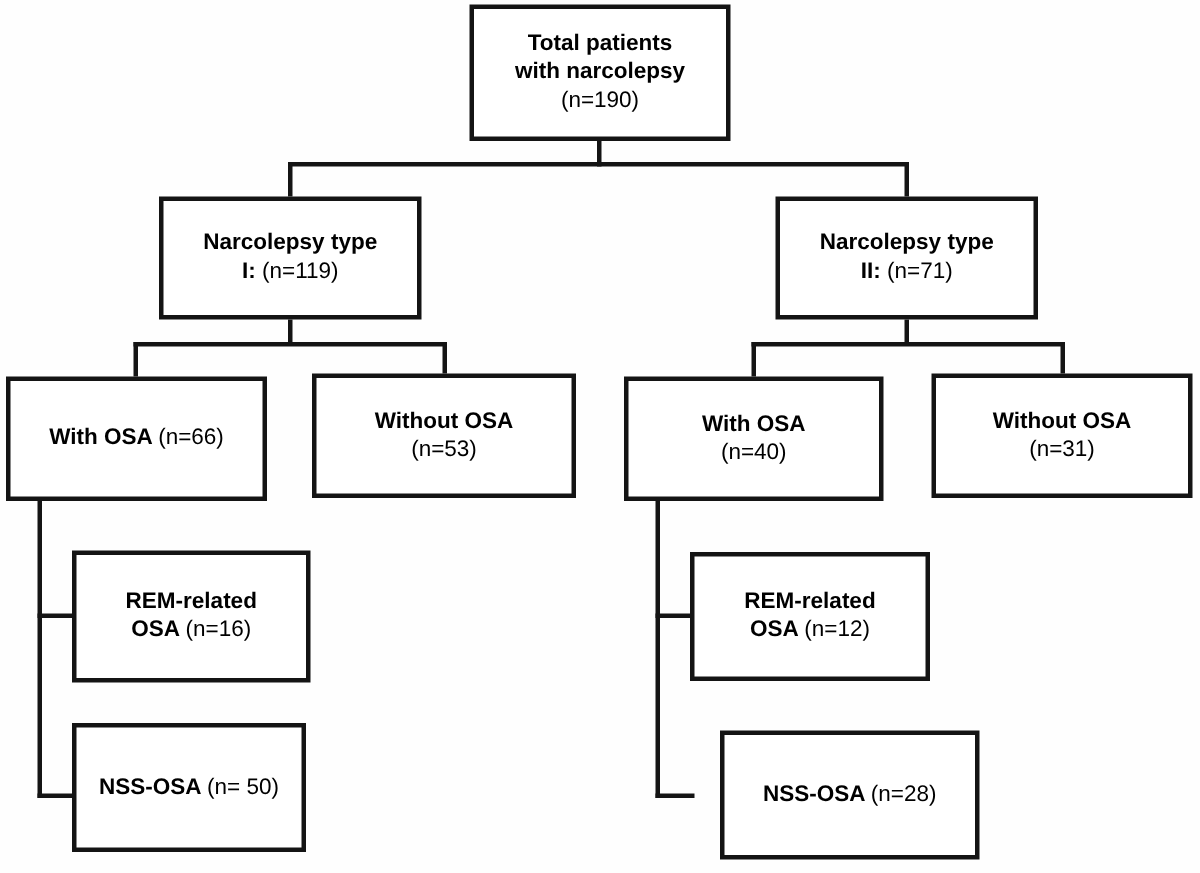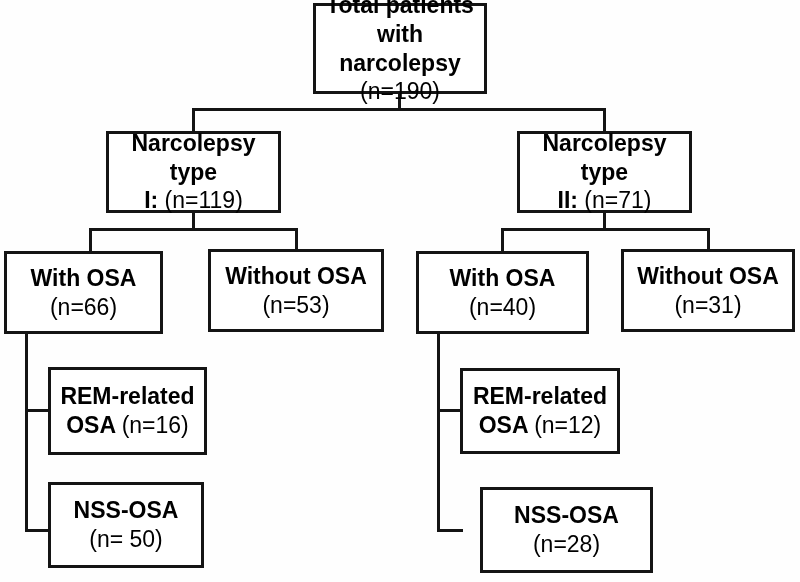--- a/index.html
+++ b/index.html
@@ -21,21 +21,21 @@
   .node {
     position: absolute;
     box-sizing: border-box;
     border: 3px solid #141414;
     background: #ffffff;
     display: flex;
     align-items: center;
     justify-content: center;
     text-align: center;
     color: #000000;
-    font-size: 23px;
+    font-size: 15px;
     line-height: 1.25;
     z-index: 2;
   }
   .node .txt {
     display: block;
     padding: 0 4px;
     white-space: pre-line;
   }
   .node .txt b {
     font-weight: 700;
@@ -87,21 +87,21 @@
   <div class="node" style="left:106px; top:131px; width:175px; height:82px;">
     <span class="txt"><b>Narcolepsy type
 I: </b>(n=119)</span>
   </div>
 
   <div class="node" style="left:517px; top:131px; width:175px; height:82px;">
     <span class="txt"><b>Narcolepsy type
 II: </b>(n=71)</span>
   </div>
 
-  <div class="node" style="left:4px; top:251px; width:159px; height:83px;">
+  <div class="node" style="left:4px; top:251px; width:174px; height:83px;">
     <span class="txt"><b>With OSA </b>(n=66)</span>
   </div>
 
   <div class="node" style="left:208px; top:249px; width:176px; height:83px;">
     <span class="txt"><b>Without OSA
 </b>(n=53)</span>
   </div>
 
   <div class="node" style="left:416px; top:251px; width:173px; height:83px;">
     <span class="txt"><b>With OSA

